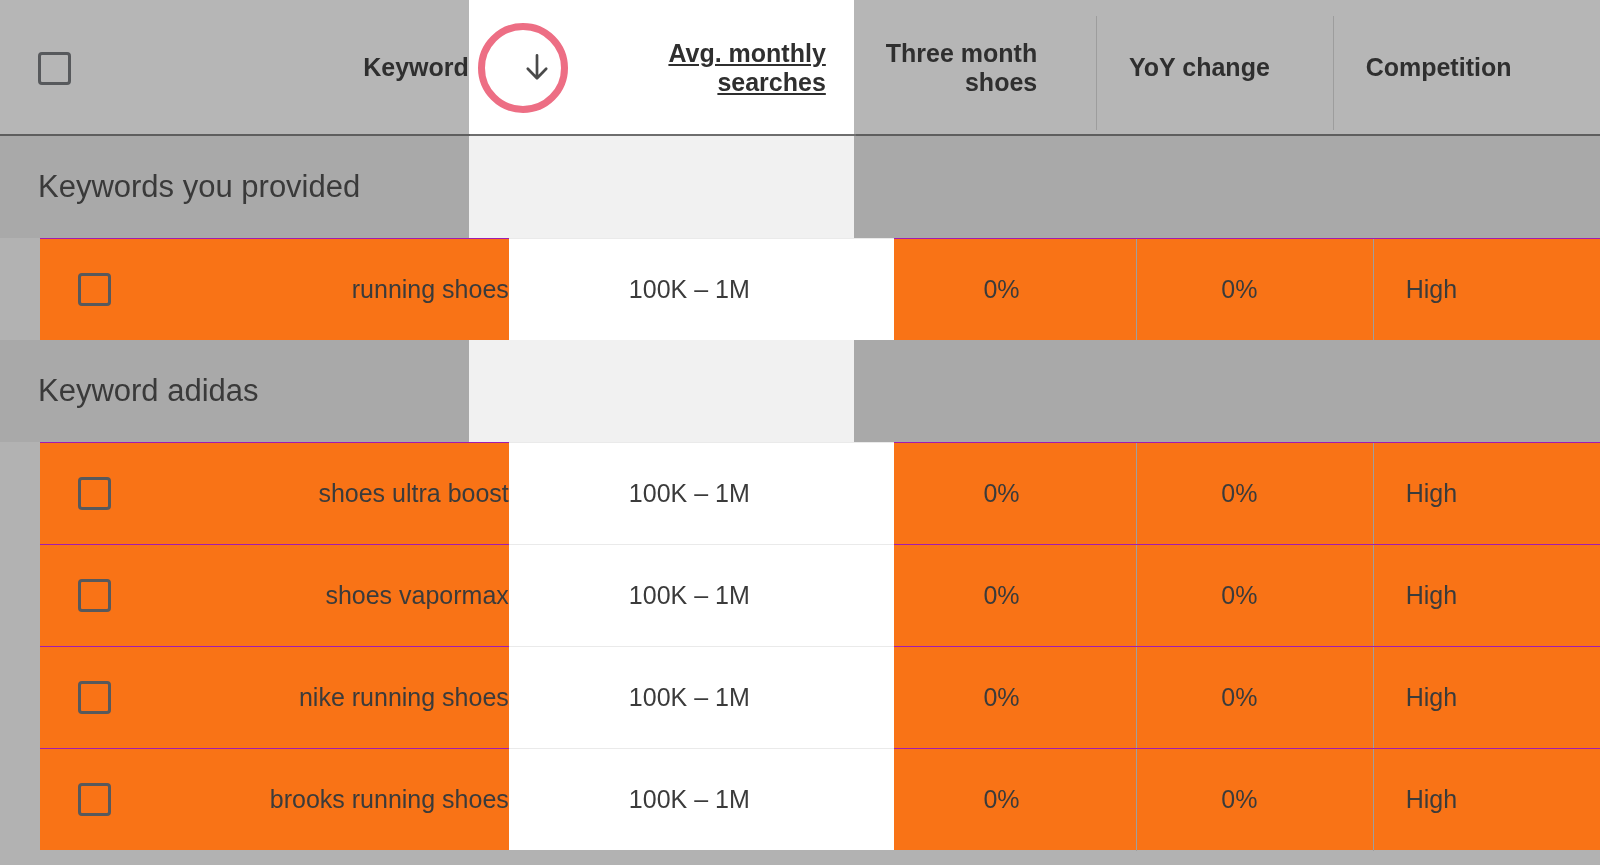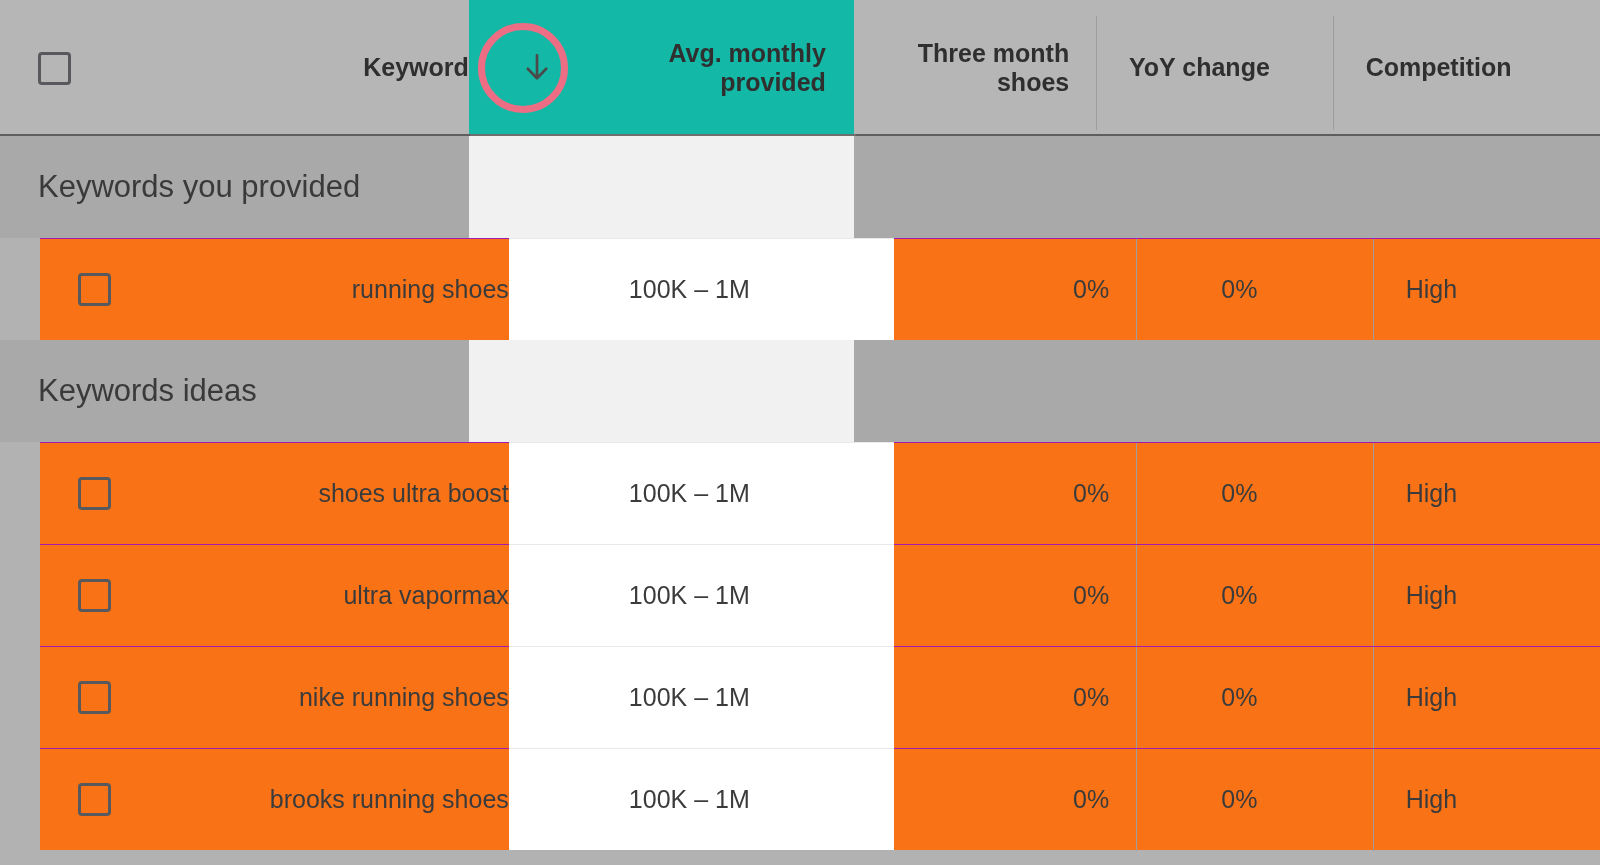--- a/index.html
+++ b/index.html
@@ -35,40 +35,41 @@
     align-items: center;
     font-size: 25px;
     color: #3b3b3b;
     overflow: hidden;
     justify-content: space-between;
   }
 
   
   .col-keyword      { width: 470px; padding-left: 38px; }
   .col-searches     { width: 386px; justify-content: flex-end; padding-right: 24px; }
-  .col-three        { width: 240px; justify-content: flex-end; padding-right: 24px; }
+  .col-three        { width: 240px; justify-content: center; padding-right: 24px; }
   .col-yoy          { width: 237px; justify-content: center; padding-right: 24px; }
   .col-competition  { width: 271px; padding-left: 36px; }
 
   
   .header-row {
     height: 136px;
     background: #b6b6b6;
     align-items: stretch;
   }
   .header-row .cell {
     font-weight: bold;
     color: #2f2f2f;
     font-size: 25px;
     line-height: 1.18;
   }
   .header-row .col-searches {
-    background: #14b8a6;
+    background: #ffffff;
     position: relative;
     padding-right: 28px;
+    text-decoration: underline;
   }
   .header-row .col-three,
   .header-row .col-yoy {
     text-align: right;
   }
   .header-cell-text {
     display: block;
     text-align: right;
   }
 
@@ -198,21 +199,21 @@
     </div>
 
     <div class="cell col-searches">
       <span class="sort-wrap">
         <svg class="sort-arrow" viewBox="0 0 24 24" aria-hidden="true">
           <path d="M12 3 L12 19 M5.5 12.5 L12 19.2 L18.5 12.5" fill="none" stroke="#4a4a4a" stroke-width="1.9" stroke-linecap="round" stroke-linejoin="round"></path>
         </svg>
       </span>
       <span style="text-align:right;">
         <span class="header-cell-text">Avg. monthly</span>
-        <span class="header-cell-text">provided</span>
+        <span class="header-cell-text">searches</span>
       </span>
     </div>
 
     <div class="cell col-three">
       <span style="text-align:right;">
         <span class="header-cell-text">Three month</span>
         <span class="header-cell-text">shoes</span>
       </span>
     </div>
 
@@ -257,21 +258,21 @@
     </div>
     <div class="cell col-competition">
       <span>High</span>
     </div>
     <span class="vline" style="left:1096px; top:0; height:102px;"></span>
     <span class="vline" style="left:1333px; top:0; height:102px;"></span>
   </div>
 
   <div class="row group-row">
     <div class="cell col-keyword">
-      <span>Keywords ideas</span>
+      <span>Keyword adidas</span>
     </div>
     <div class="cell col-searches"></div>
     <div class="cell col-three"></div>
     <div class="cell col-yoy"></div>
     <div class="cell col-competition"></div>
   </div>
 
   <div class="row data-row">
     <div class="cell col-keyword">
       <span class="checkbox"></span>
@@ -289,21 +290,21 @@
     <div class="cell col-competition">
       <span>High</span>
     </div>
     <span class="vline" style="left:1096px; top:0; height:102px;"></span>
     <span class="vline" style="left:1333px; top:0; height:102px;"></span>
   </div>
 
   <div class="row data-row">
     <div class="cell col-keyword">
       <span class="checkbox"></span>
-      <span class="keyword-label">ultra vapormax</span>
+      <span class="keyword-label">shoes vapormax</span>
     </div>
     <div class="cell col-searches">
       <span>100K – 1M</span>
     </div>
     <div class="cell col-three">
       <span>0%</span>
     </div>
     <div class="cell col-yoy">
       <span>0%</span>
     </div>

